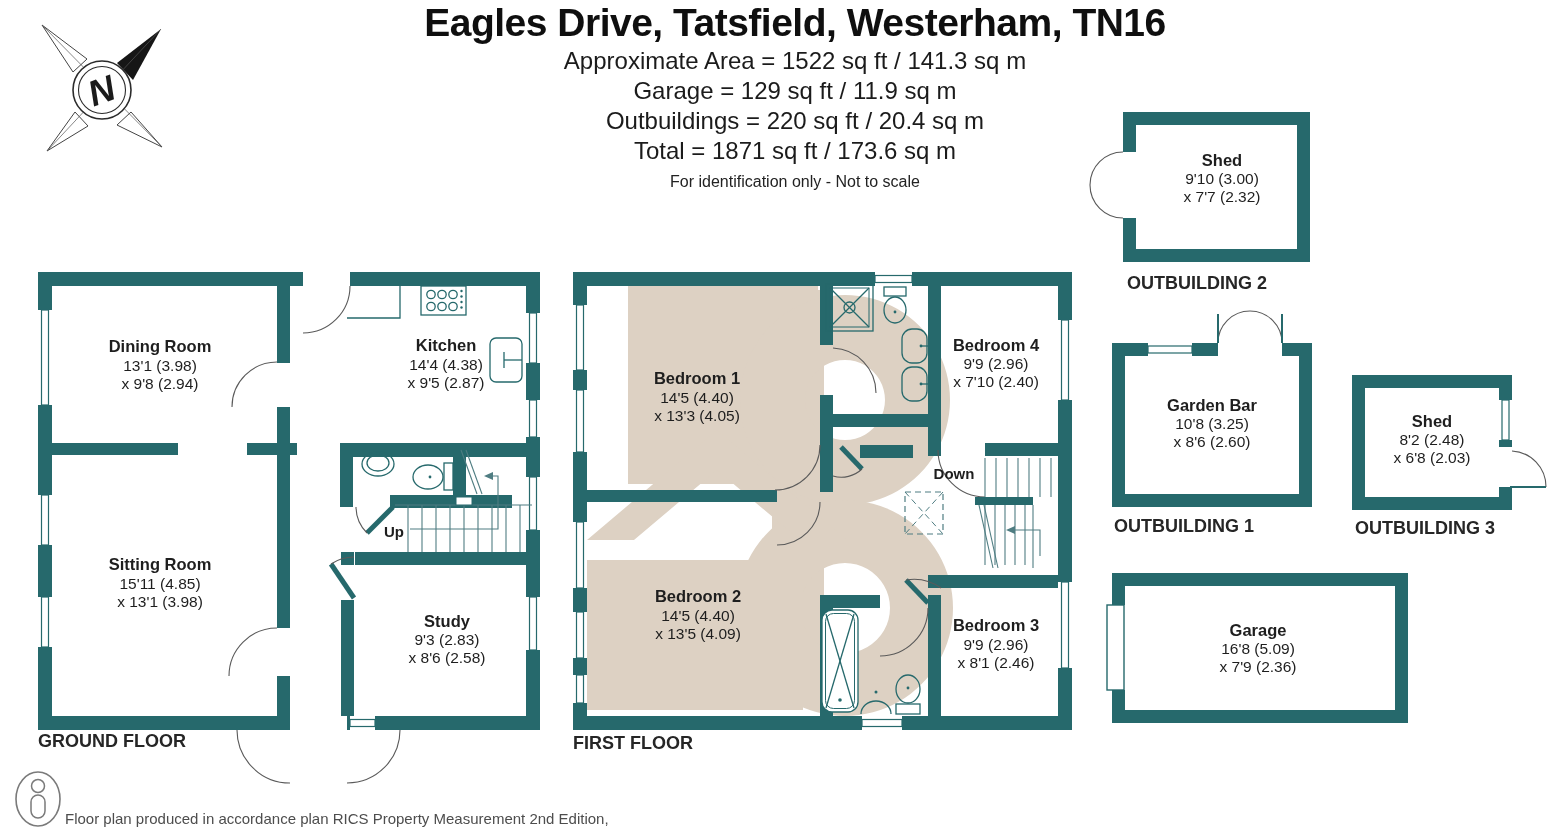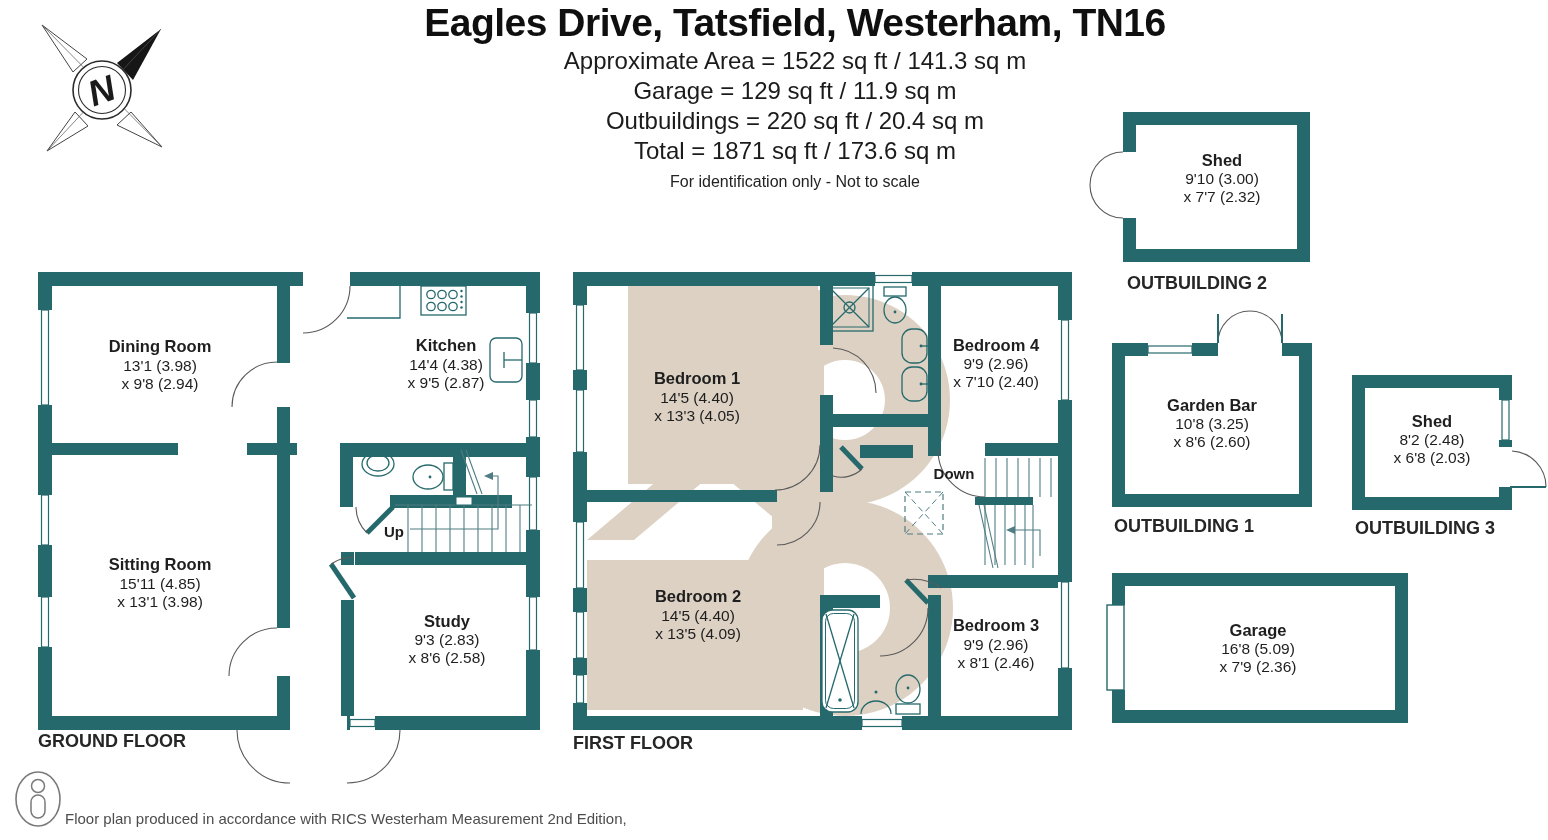--- a/index.html
+++ b/index.html
@@ -382,18 +382,18 @@
     </g>
 
     <g>
       <ellipse cx="38" cy="799" rx="22" ry="27" fill="none" stroke="#7a7a7a" stroke-width="1.6"></ellipse>
       <circle cx="38" cy="786" r="6.5" fill="none" stroke="#7a7a7a" stroke-width="1.5"></circle>
       <rect x="31" y="795" width="14" height="23" rx="7" fill="none" stroke="#7a7a7a" stroke-width="1.5"></rect>
     </g>
   </svg>
 
   <div id="footer-text" class="abs">
-    <div>Floor plan produced in accordance with RICS Westerham Measurement 2nd Edition,</div>
+    <div>Floor plan produced in accordance plan RICS Property Measurement 2nd Edition,</div>
     
     
   </div>
 
 </div>
 
 </body></html>

